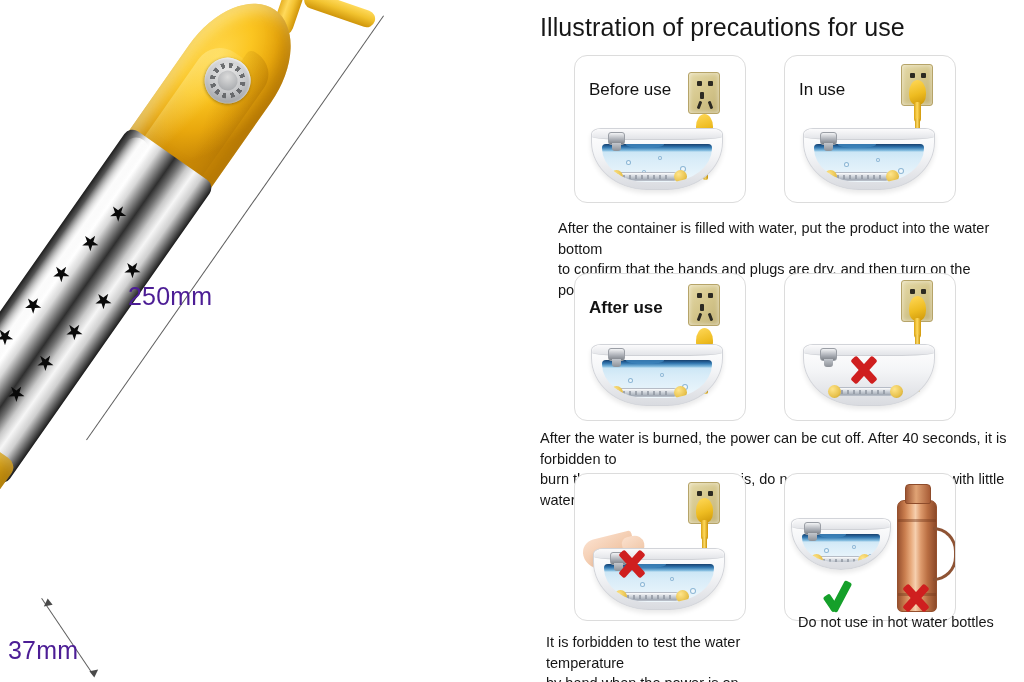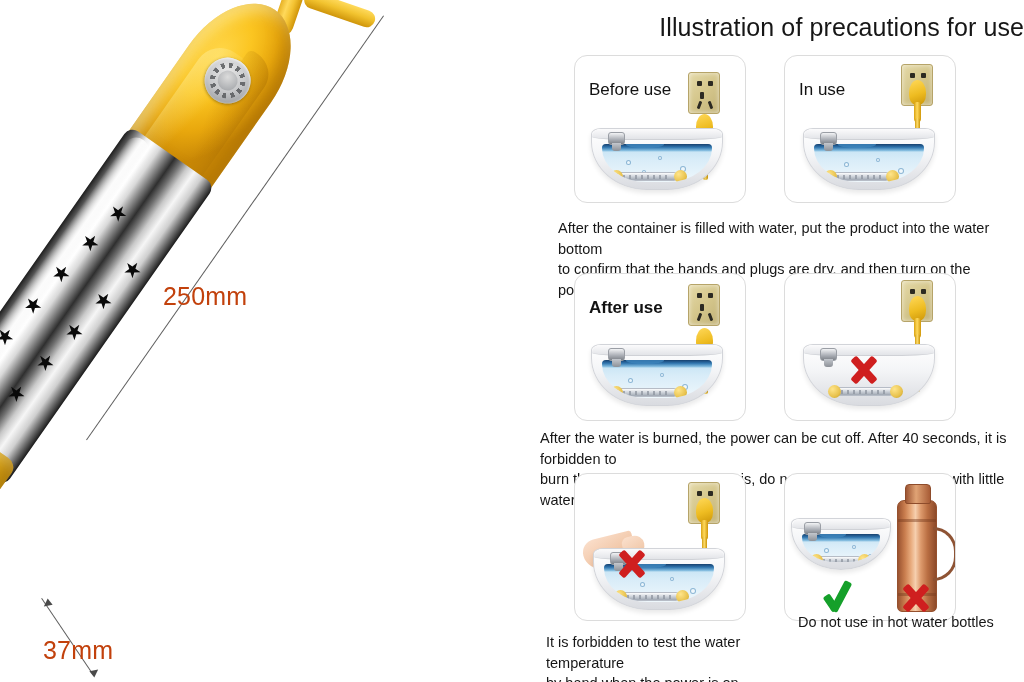--- a/index.html
+++ b/index.html
@@ -154,38 +154,37 @@
   }
   .arrowhead {
     position: absolute;
     width: 0; height: 0;
     border-left: 4px solid transparent;
     border-right: 4px solid transparent;
     border-bottom: 8px solid #4a4a4a;
   }
   .dim-label {
     position: absolute;
-    color: #c2410c;
+    color: #4c1d95;
     font-size: 25px;
     letter-spacing: .2px;
     white-space: nowrap;
-    margin-left: 35px;
   }
 
   
   #guide-pane {
     position: absolute;
     left: 540px; top: 0;
     width: 484px; height: 682px;
     background: #ffffff;
   }
   #guide-title {
     position: absolute;
     left: 0; right: 0; top: 13px;
-    text-align: right;
+    text-align: left;
     font-size: 25px;
     color: #161616;
     letter-spacing: .1px;
   }
 
   .card {
     position: absolute;
     width: 172px; height: 148px;
     border: 1.4px solid #dcdcdc;
     border-radius: 13px;

